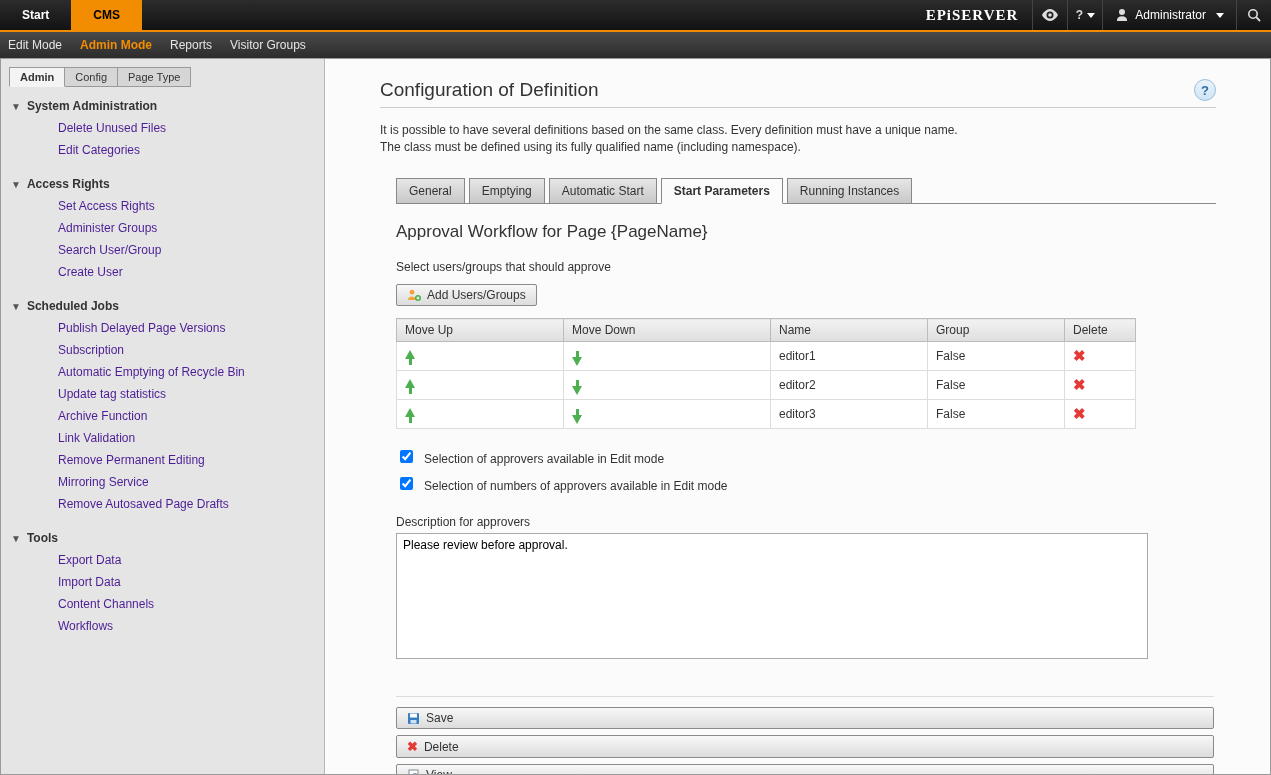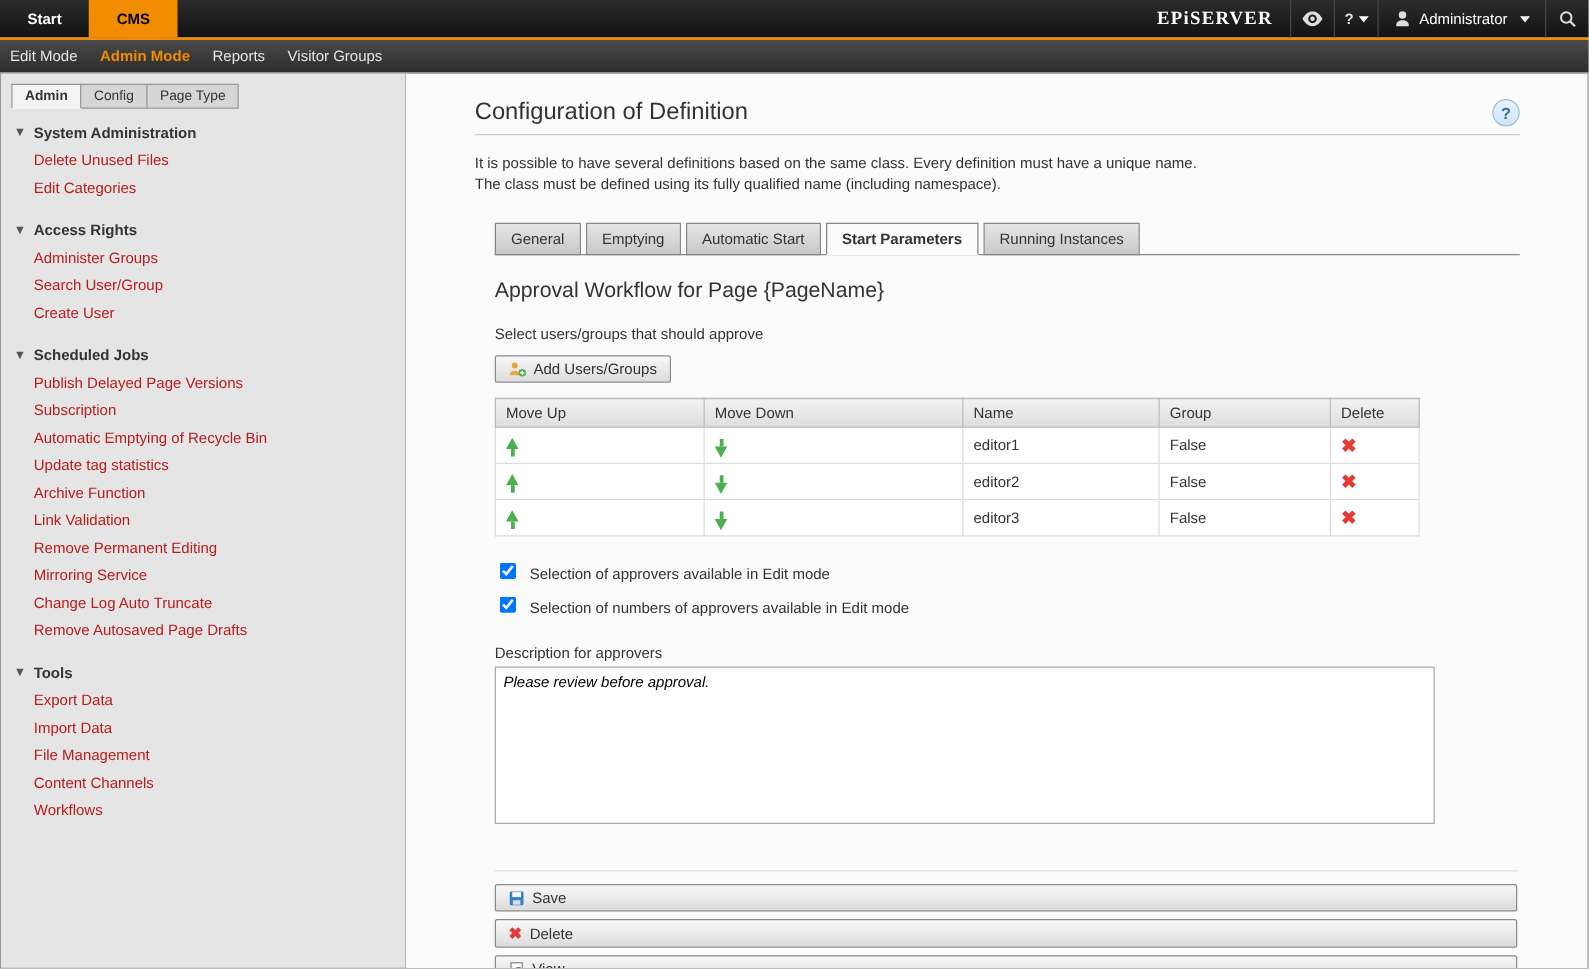--- a/index.html
+++ b/index.html
@@ -129,24 +129,25 @@
     padding: 2px 8px 4px 10px;
     font-size: 12px;
   }
   .side-section .sec-head .tri {
     margin-right: 6px;
     font-size: 10px;
     color: #555;
   }
   .side-section .sitem {
     padding: 2px 8px 2px 26px;
-    color: #b91c1c;
+    color: #4c1d95;
     cursor: pointer;
     font-size: 12px;
     line-height: 18px;
+    margin-left: 31px;
   }
 
   .main {
     flex: 1;
     background: #fbfbfb;
     padding: 20px 54px 20px 54px;
     overflow-y: auto;
     border-left: 1px solid #fff;
   }
   .page-title-row {
@@ -279,21 +280,20 @@
     margin-bottom: 8px;
   }
   textarea.desc-ta {
     width: 738px;
     height: 116px;
     border: 1px solid #aaa;
     font-family: Verdana, Arial, sans-serif;
     font-size: 12px;
     padding: 4px 6px;
     resize: none;
-    font-style: italic;
   }
   .footer-buttons {
     display: flex;
     gap: 6px;
     justify-content: flex-end;
     margin-top: 34px;
     border-top: 1px solid #ddd;
     padding-top: 10px;
     width: 818px;
     flex-direction: column;
@@ -363,48 +363,47 @@
             <span>System Administration</span>
           </div>
           <div class="sitem">Delete Unused Files</div>
           <div class="sitem">Edit Categories</div>
         </div>
         <div class="side-section">
           <div class="sec-head">
             <span class="tri">▼</span>
             <span>Access Rights</span>
           </div>
+          <div class="sitem">Set Access Rights</div>
           <div class="sitem">Administer Groups</div>
           <div class="sitem">Search User/Group</div>
           <div class="sitem">Create User</div>
         </div>
         <div class="side-section">
           <div class="sec-head">
             <span class="tri">▼</span>
             <span>Scheduled Jobs</span>
           </div>
           <div class="sitem">Publish Delayed Page Versions</div>
           <div class="sitem">Subscription</div>
           <div class="sitem">Automatic Emptying of Recycle Bin</div>
           <div class="sitem">Update tag statistics</div>
           <div class="sitem">Archive Function</div>
           <div class="sitem">Link Validation</div>
           <div class="sitem">Remove Permanent Editing</div>
           <div class="sitem">Mirroring Service</div>
-          <div class="sitem">Change Log Auto Truncate</div>
           <div class="sitem">Remove Autosaved Page Drafts</div>
         </div>
         <div class="side-section">
           <div class="sec-head">
             <span class="tri">▼</span>
             <span>Tools</span>
           </div>
           <div class="sitem">Export Data</div>
           <div class="sitem">Import Data</div>
-          <div class="sitem">File Management</div>
           <div class="sitem">Content Channels</div>
           <div class="sitem">Workflows</div>
         </div>
       </div>
   </div>
 
   <div class="main">
     <div class="page-title-row">
       <div class="page-title">Configuration of Definition</div>
       <div class="help-btn">?</div>

